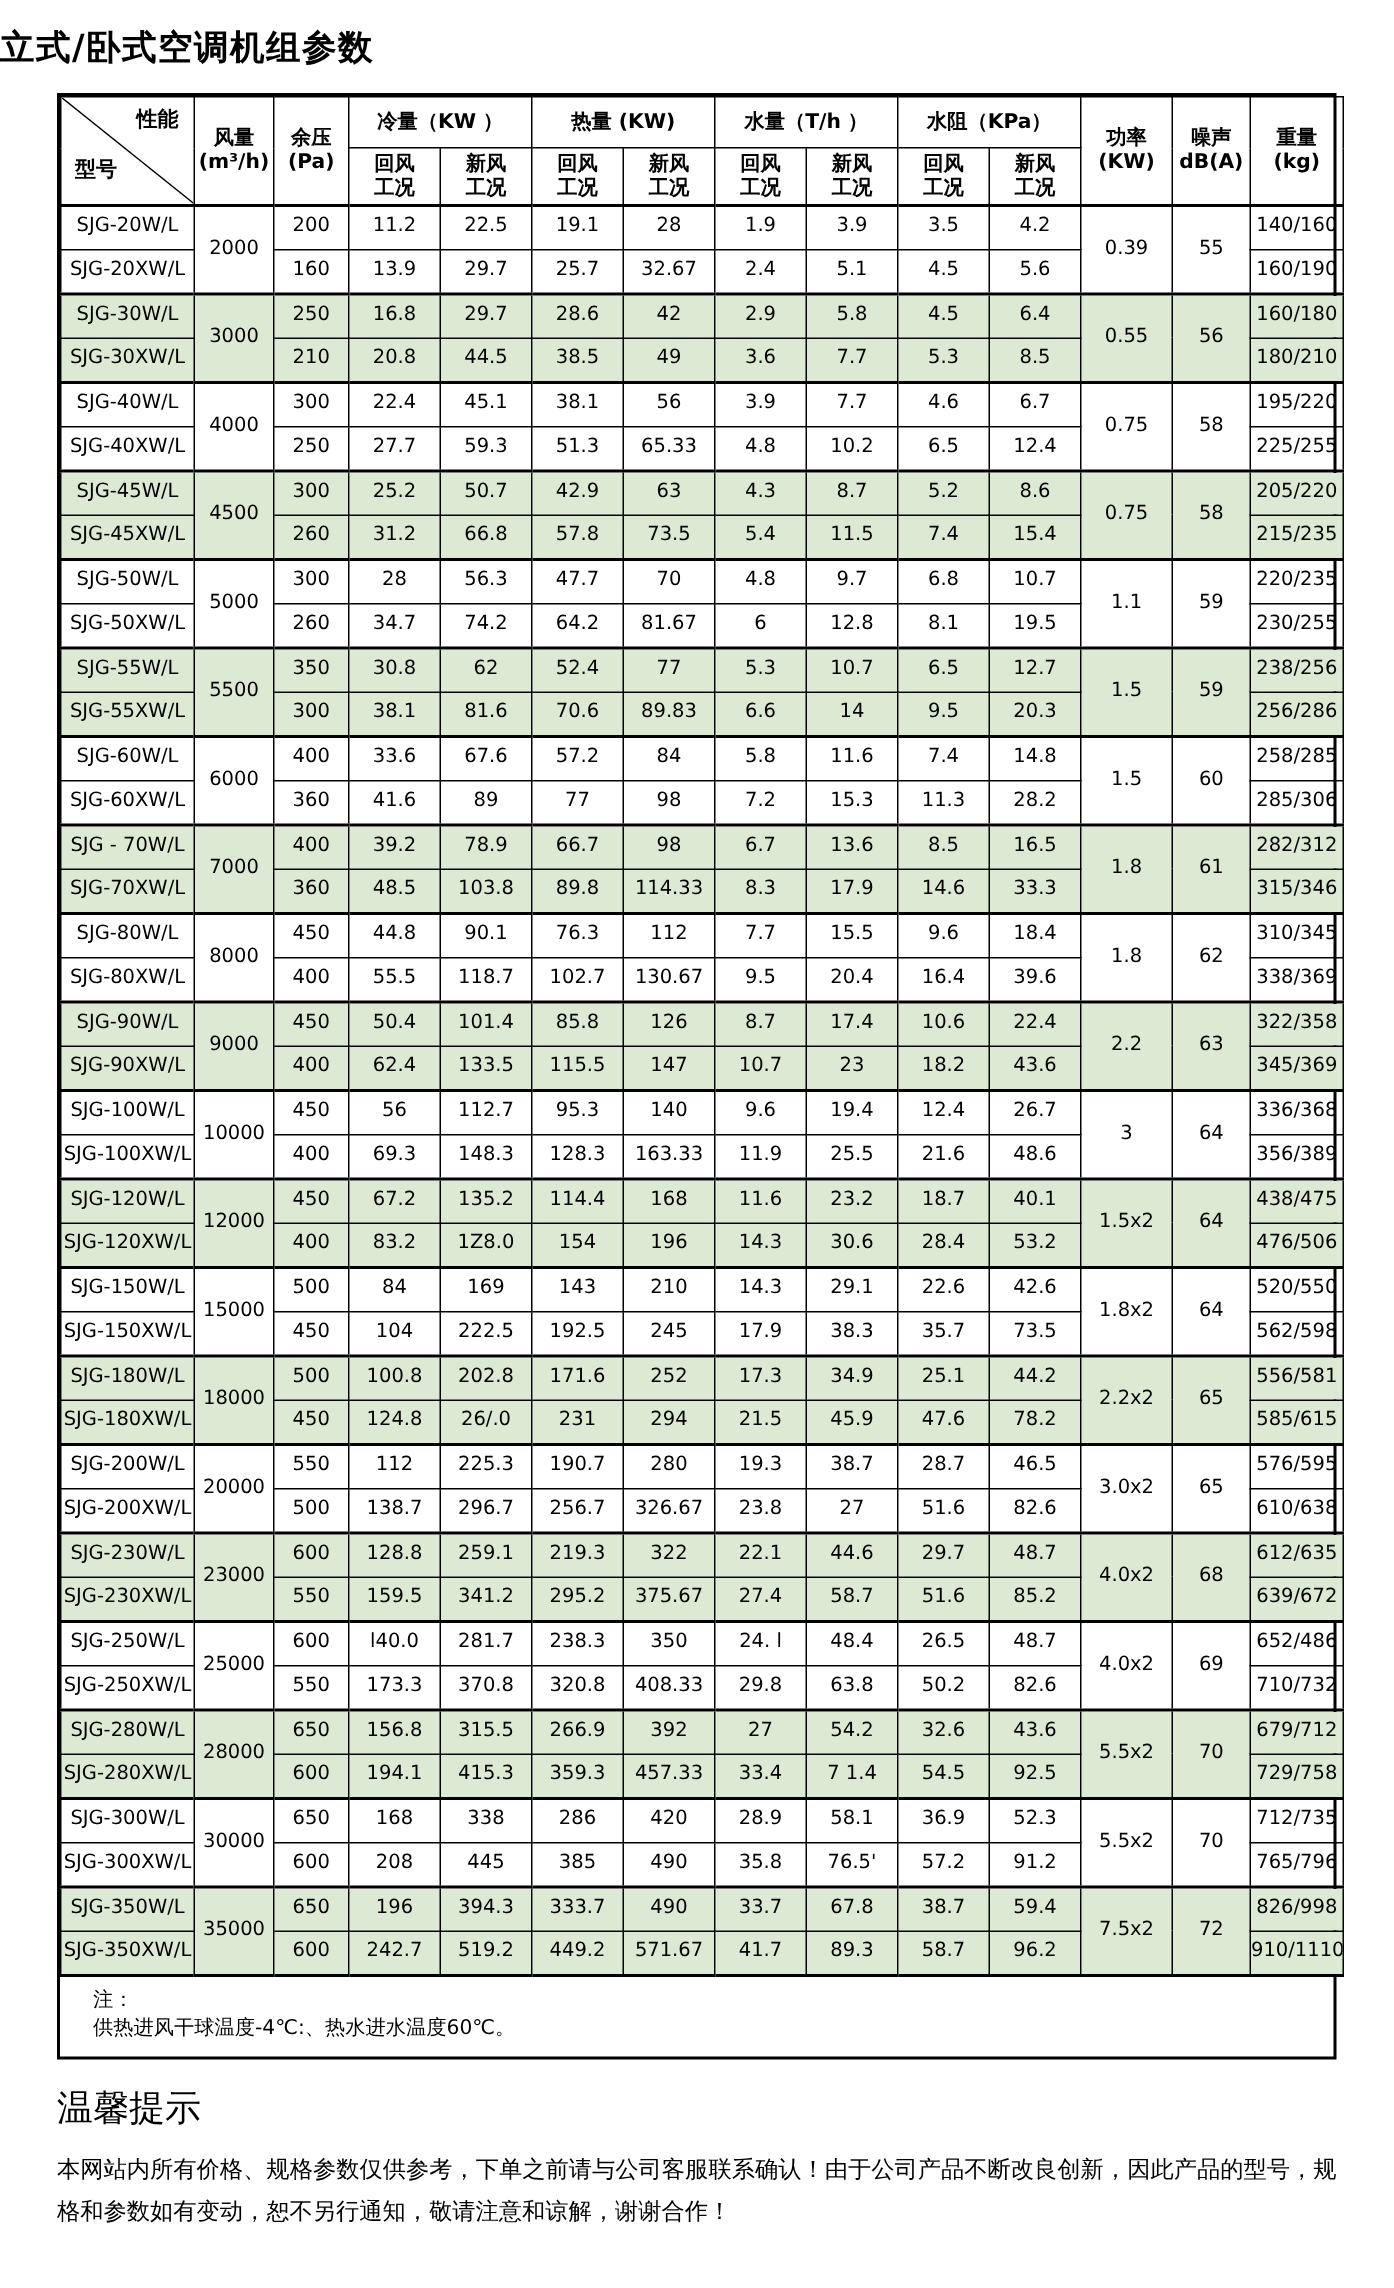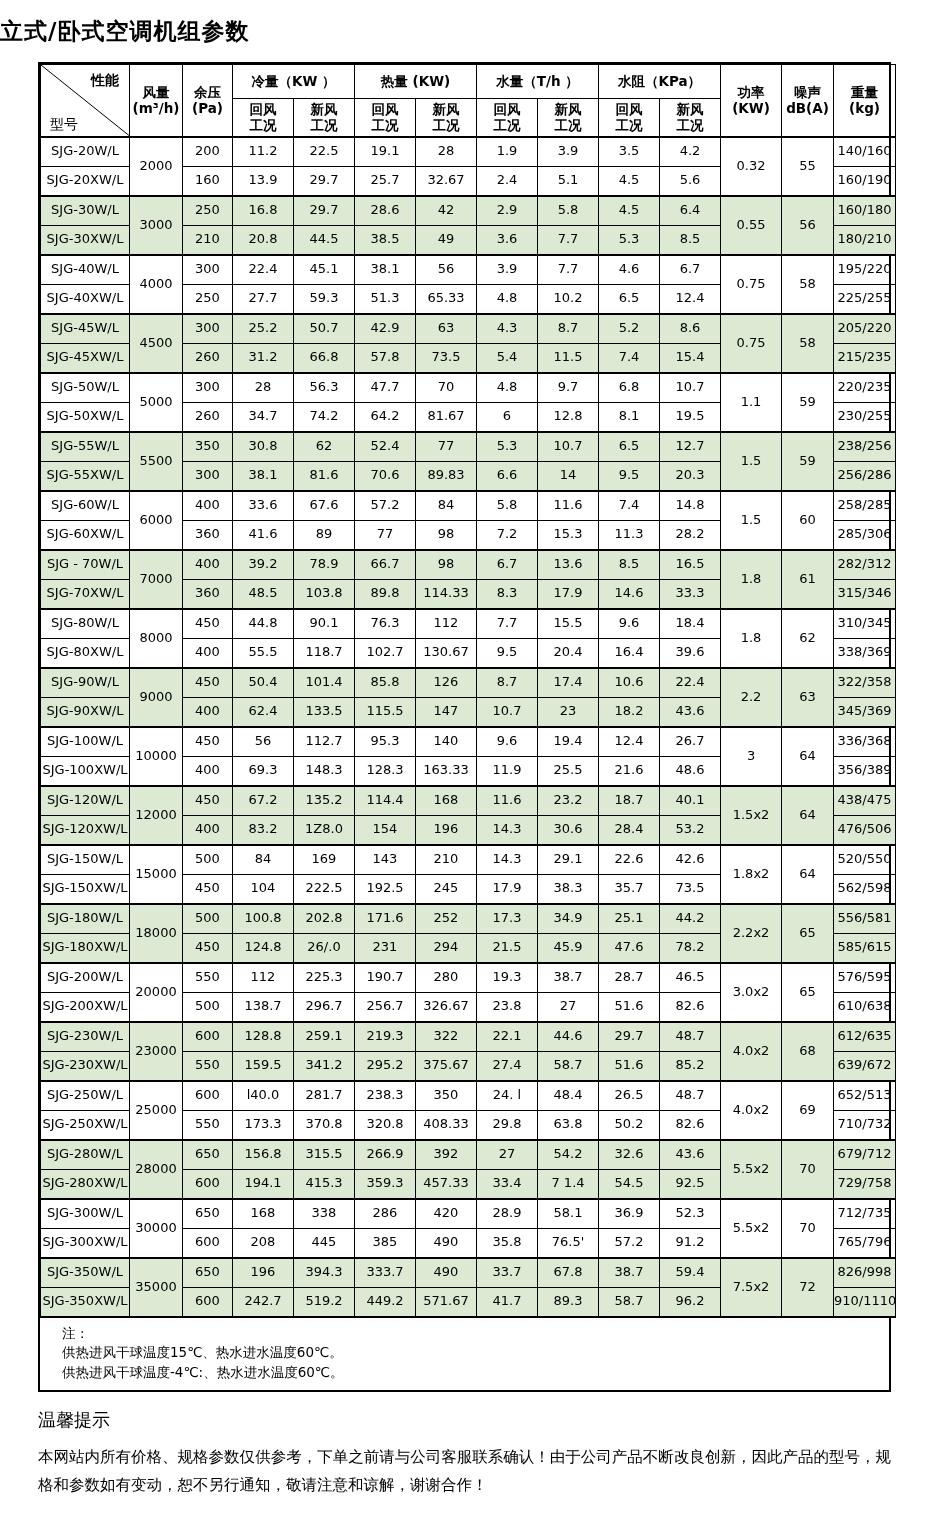--- a/index.html
+++ b/index.html
@@ -46,33 +46,33 @@
   tbody td.merged { border-bottom: 2px solid #000; text-align: center; }
   tbody tr.group-end td { border-bottom: 2px solid #000; }
   tbody tr.shaded td { background: #dcead3; }
   .corner { position: relative; padding: 0; }
   .corner svg.diag {
     position: absolute; left: 0; top: 0;
     width: 100%; height: 100%;
     display: block;
   }
   .corner-top  { position: absolute; top: 7px; right: 10px; font-weight: bold; font-size: 14px; }
-  .corner-bottom { position: absolute; bottom: 3px; left: 9px; font-weight: normal; font-size: 14px; }
+  .corner-bottom { position: absolute; bottom: 14px; left: 9px; font-weight: bold; font-size: 14px; }
   .notes {
     padding: 6px 0 8px 22px;
     text-align: left;
     font-size: 13.5px;
     line-height: 1.45;
   }
   .note-line { white-space: nowrap; }
   .footer {
     margin: 16px 38px 26px 38px;
   }
   .footer-heading {
-    font-size: 18px;
+    font-size: 24px;
     font-weight: 500;
     margin-bottom: 12px;
   }
   .footer-body {
     font-size: 15.5px;
     line-height: 1.8;
     text-align: justify;
   }
 </style>
 </head>
@@ -147,21 +147,21 @@
           <td rowspan="2" class="merged">2000</td>
           <td>200</td>
           <td>11.2</td>
           <td>22.5</td>
           <td>19.1</td>
           <td>28</td>
           <td>1.9</td>
           <td>3.9</td>
           <td>3.5</td>
           <td>4.2</td>
-          <td rowspan="2" class="merged">0.32</td>
+          <td rowspan="2" class="merged">0.39</td>
           <td rowspan="2" class="merged">55</td>
           <td>140/160</td>
         </tr>
         <tr class="group-end">
           <td>SJG-20XW/L</td>
           <td>160</td>
           <td>13.9</td>
           <td>29.7</td>
           <td>25.7</td>
           <td>32.67</td>
@@ -613,21 +613,21 @@
           <td>l40.0</td>
           <td>281.7</td>
           <td>238.3</td>
           <td>350</td>
           <td>24. l</td>
           <td>48.4</td>
           <td>26.5</td>
           <td>48.7</td>
           <td rowspan="2" class="merged">4.0x2</td>
           <td rowspan="2" class="merged">69</td>
-          <td>652/513</td>
+          <td>652/486</td>
         </tr>
         <tr class="group-end">
           <td>SJG-250XW/L</td>
           <td>550</td>
           <td>173.3</td>
           <td>370.8</td>
           <td>320.8</td>
           <td>408.33</td>
           <td>29.8</td>
           <td>63.8</td>
@@ -719,21 +719,20 @@
           <td>41.7</td>
           <td>89.3</td>
           <td>58.7</td>
           <td>96.2</td>
           <td>910/1110</td>
         </tr>
       </tbody>
   </table>
   <div class="notes">
     <div class="note-line">注：</div>
-    <div class="note-line">供热进风干球温度15℃、热水进水温度60℃。</div>
     <div class="note-line">供热进风干球温度-4℃:、热水进水温度60℃。</div>
   </div>
 </div>
 
 <div class="footer">
   <div class="footer-heading">温馨提示</div>
   <div class="footer-body">本网站内所有价格、规格参数仅供参考，下单之前请与公司客服联系确认！由于公司产品不断改良创新，因此产品的型号，规格和参数如有变动，恕不另行通知，敬请注意和谅解，谢谢合作！</div>
 </div>
 
 </body></html>

